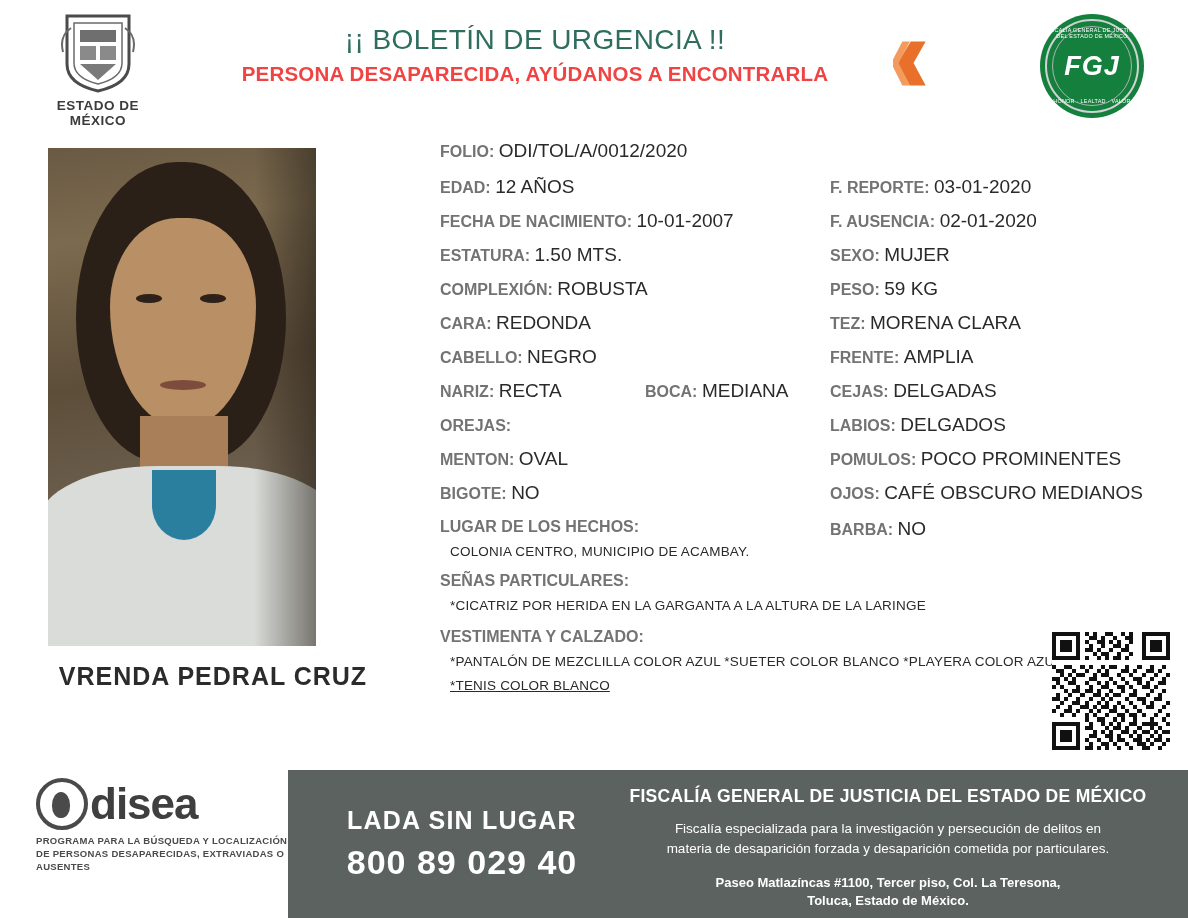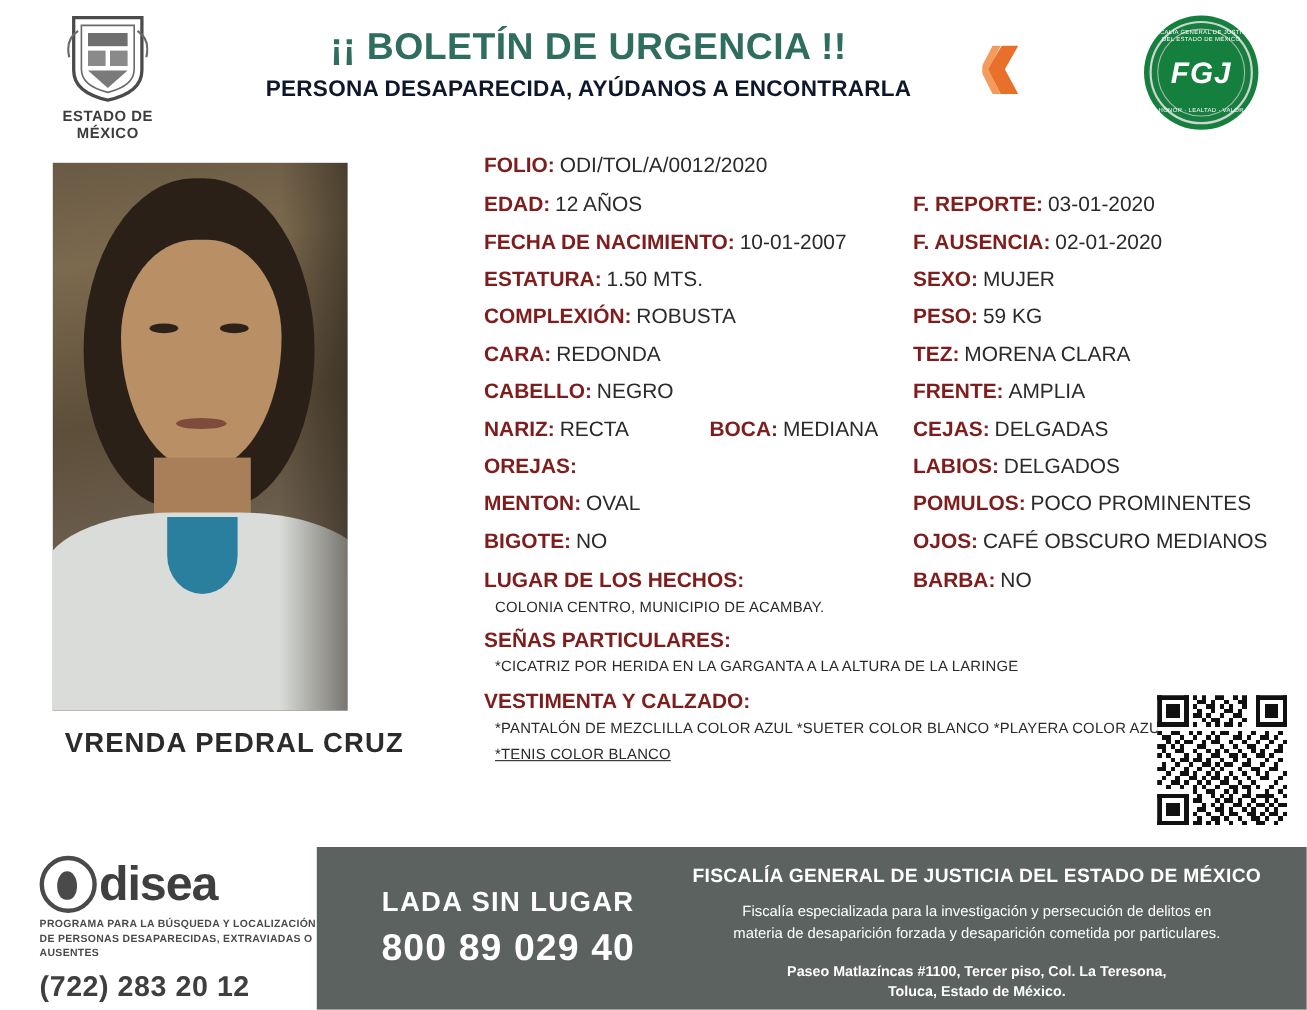--- a/index.html
+++ b/index.html
@@ -33,26 +33,26 @@
   .crest-label {
     margin-top: 4px;
     font-size: 13.5px; font-weight: bold; letter-spacing: 0.5px;
     color: #3c3c3c;
   }
   .header-titles {
     position: absolute; left: 190px; top: 24px; width: 690px;
     text-align: center;
   }
   .title-main {
-    font-size: 34px; font-weight: bold; color: #2f6d5e;
+    font-size: 28px; font-weight: normal; color: #2f6d5e;
     letter-spacing: 0.4px; white-space: nowrap;
   }
   .title-sub {
     margin-top: 6px;
-    font-size: 20.5px; font-weight: bold; color: #0f172a;
+    font-size: 20.5px; font-weight: bold; color: #ef4444;
     letter-spacing: 0.2px; white-space: nowrap;
   }
 
   
   .alba {
     position: absolute; left: 893px; top: 14px;
     width: 140px; height: 100px;
   }
   .alba-ribbon {
     position: absolute; left: 0; top: 0; width: 70px; height: 100px;
@@ -137,21 +137,21 @@
   }
   .person-name {
     position: absolute; left: 48px; top: 662px; width: 330px;
     text-align: center;
     font-size: 25px; font-weight: bold; letter-spacing: 1px; color: #2b2b2b;
   }
 
   
   .fields { position: absolute; left: 440px; top: 140px; width: 740px; }
   .row { position: absolute; white-space: nowrap; }
-  .lbl { font-weight: bold; font-size: 19px; color: #7f1d1d; }
+  .lbl { font-weight: bold; font-size: 16px; color: #737373; }
   .val { font-size: 19px; color: #2a2a2a; }
   .sub { font-size: 13.5px; color: #2a2a2a; letter-spacing: 0.2px; }
 
   
   .qr { position: absolute; left: 1052px; top: 632px; width: 118px; height: 118px; }
 
   
   .footer { position: absolute; left: 0; top: 770px; width: 1188px; height: 184px; }
   .odisea { position: absolute; left: 36px; top: 8px; width: 252px; }
   .odisea-top { display: flex; align-items: center; }
@@ -621,21 +621,20 @@
     <div class="odisea">
       <div class="odisea-top">
         <div class="odisea-mark"></div>
         <div class="odisea-word">disea</div>
       </div>
       <div class="odisea-sub">
         <div>PROGRAMA PARA LA BÚSQUEDA Y LOCALIZACIÓN</div>
         <div>DE PERSONAS DESAPARECIDAS, EXTRAVIADAS  O</div>
         <div>AUSENTES</div>
       </div>
-      <div class="odisea-phone">(722) 283 20 12</div>
     </div>
 
     <div class="lada">
       <div class="lada-t">LADA SIN LUGAR</div>
       <div class="lada-n">800 89 029 40</div>
     </div>
 
     <div class="fiscalia">
       <div class="f-title">FISCALÍA GENERAL DE JUSTICIA DEL ESTADO DE MÉXICO</div>
       <div class="f-desc">

